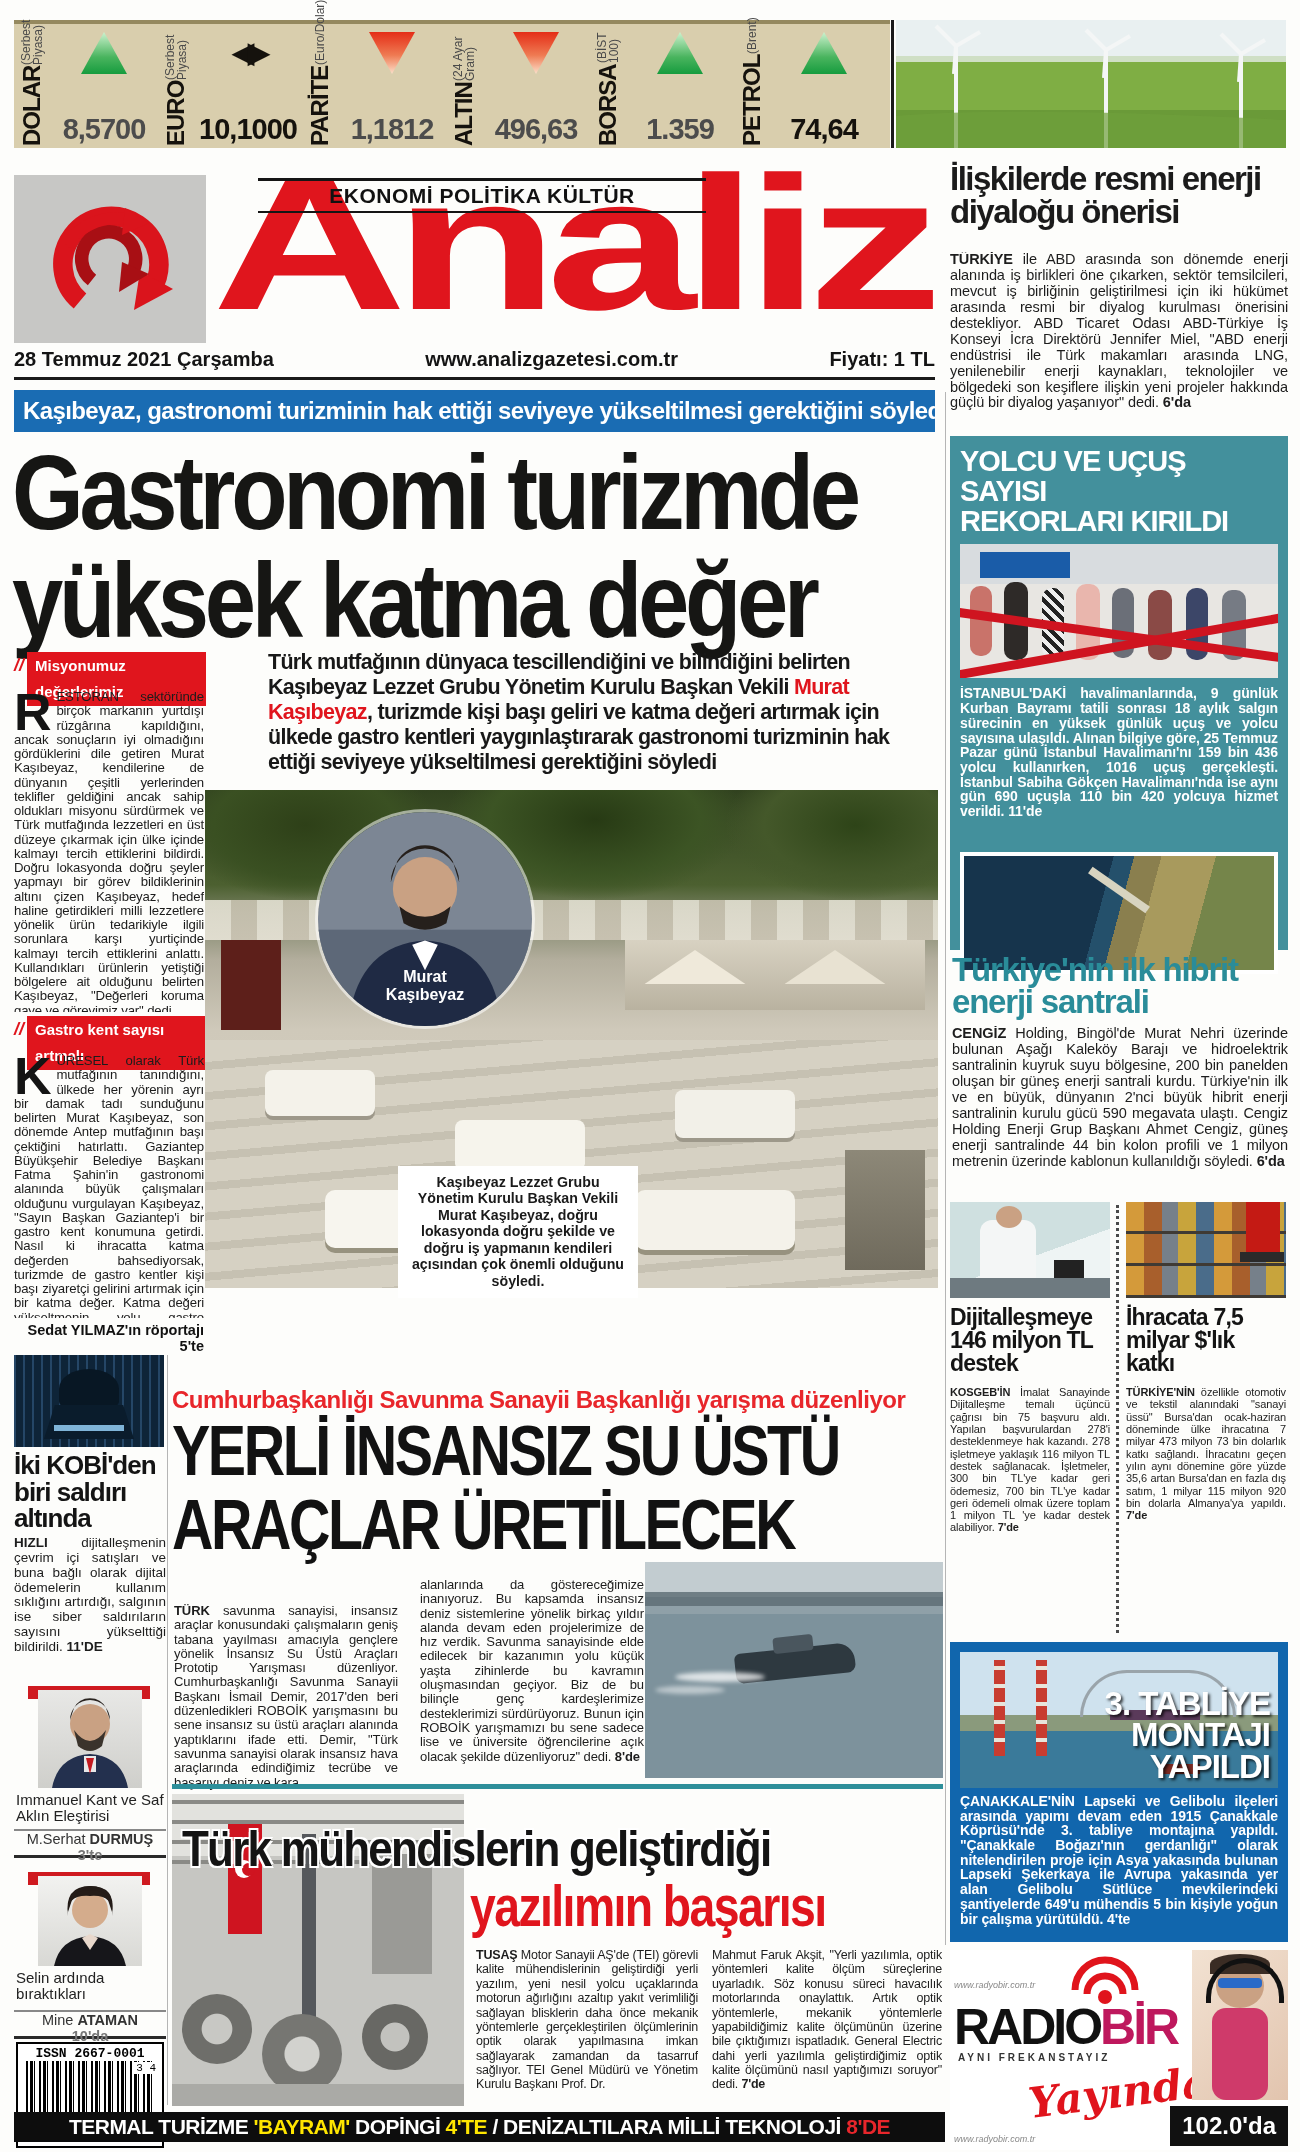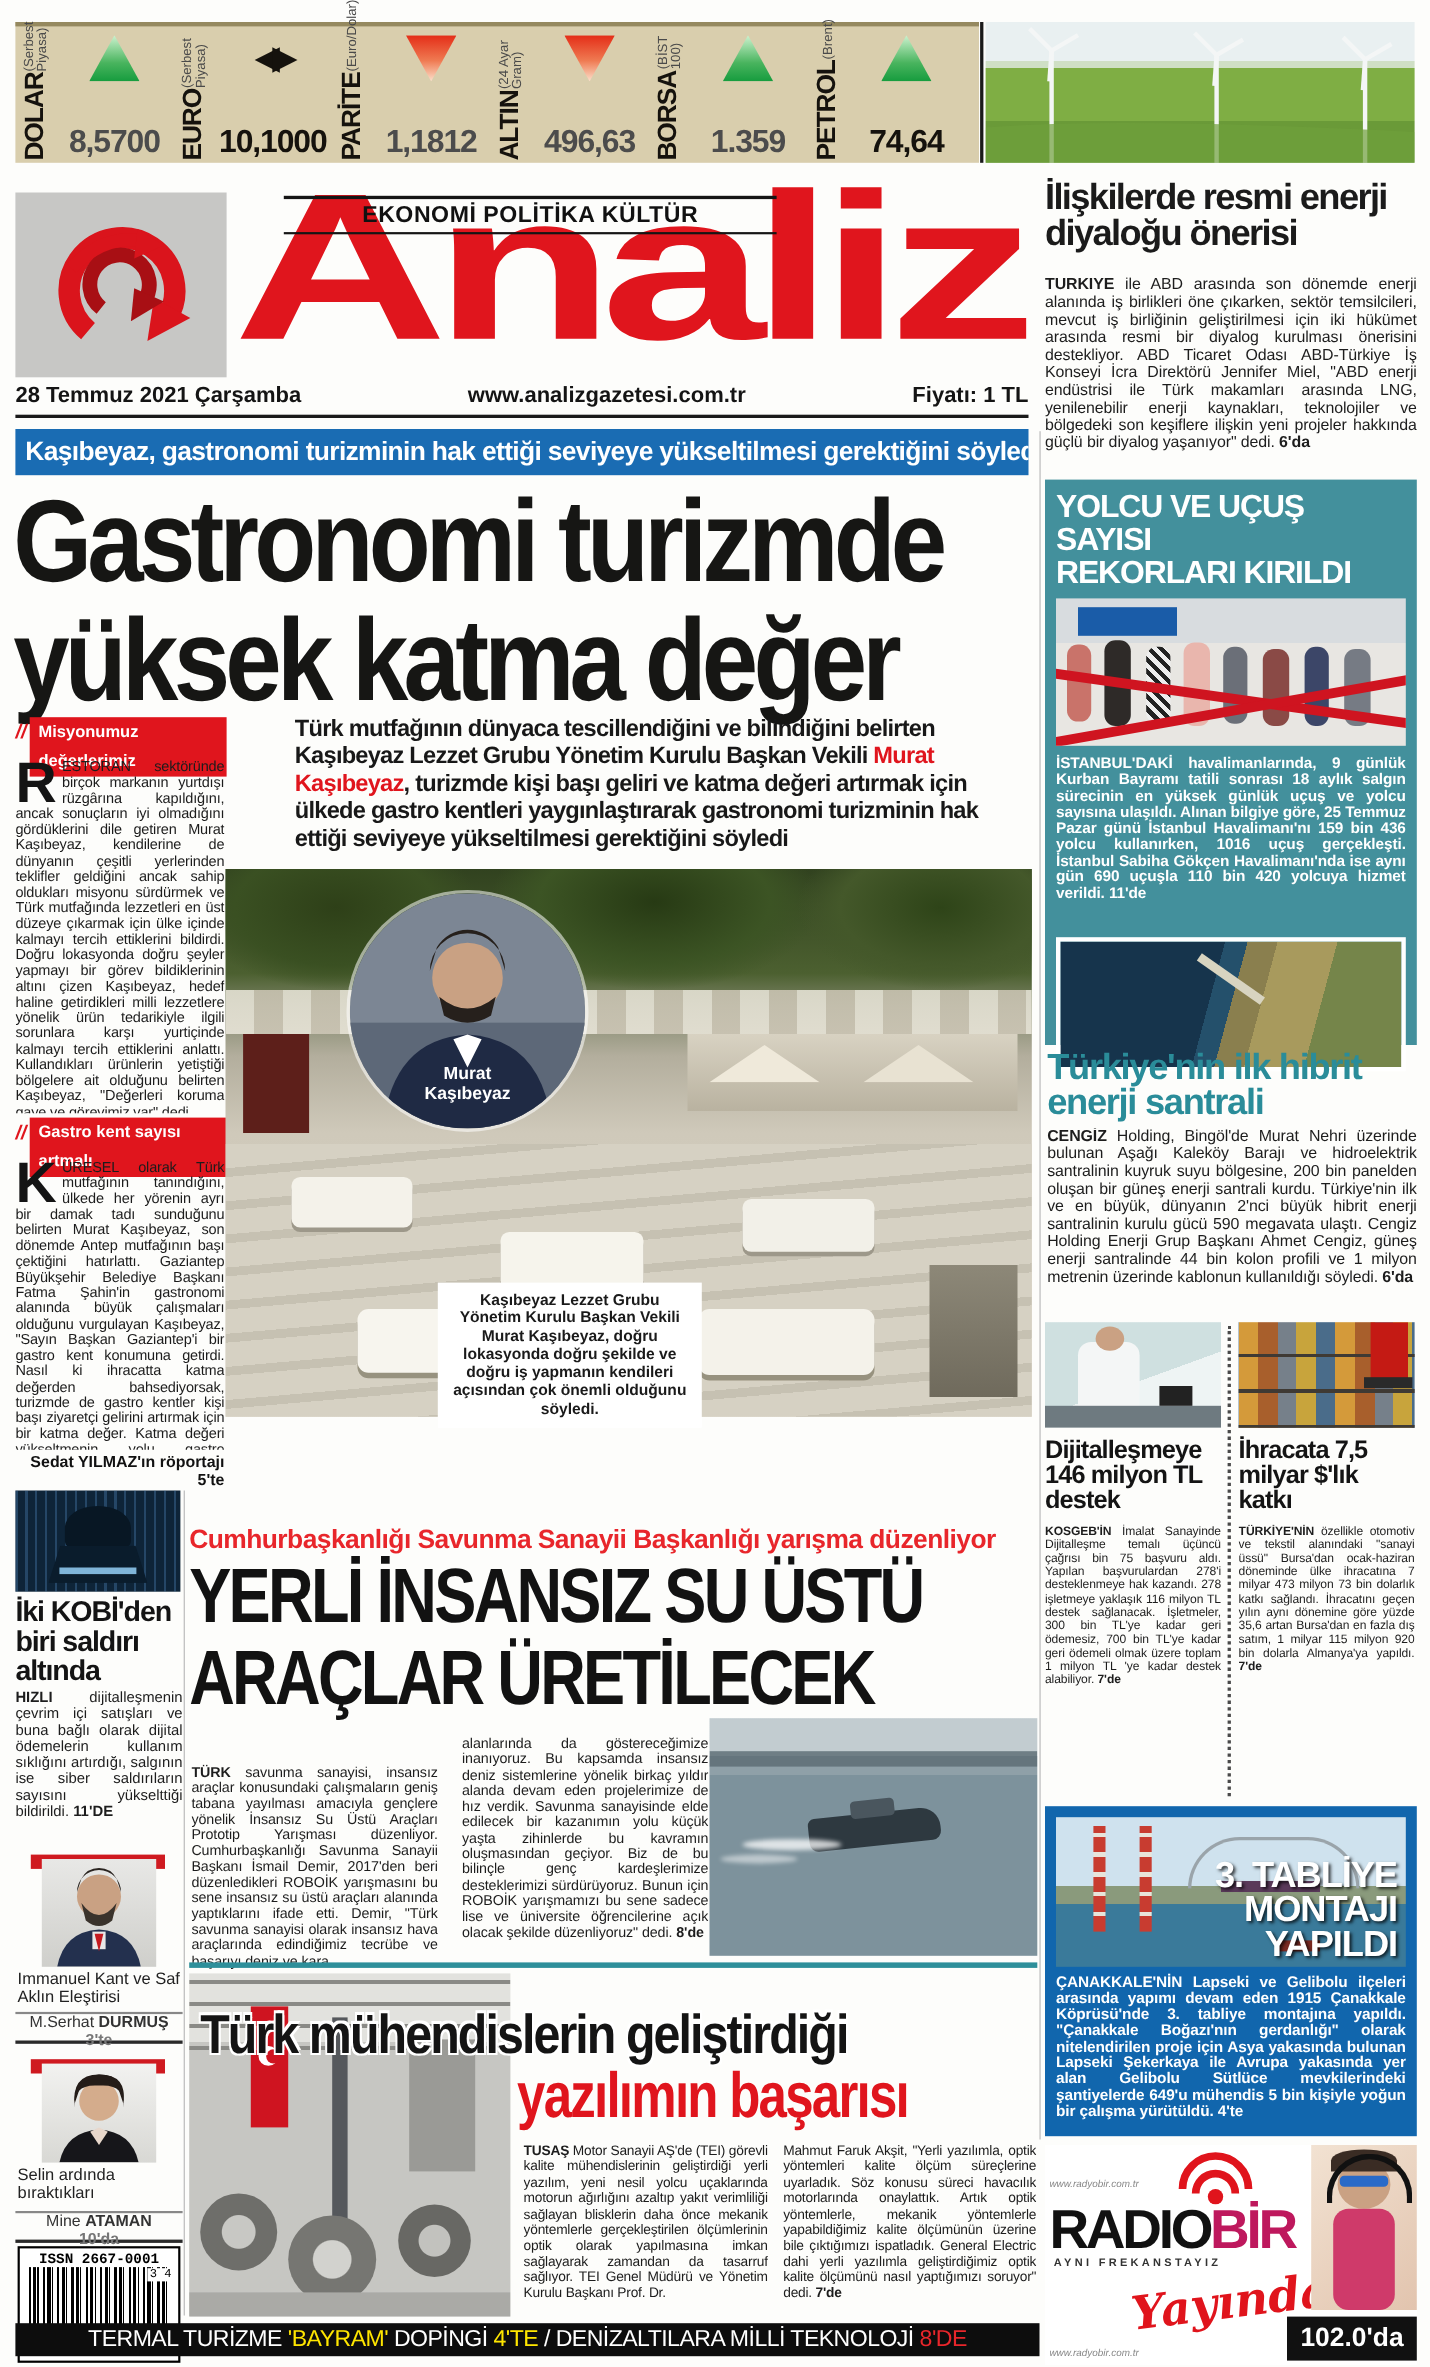--- a/index.html
+++ b/index.html
@@ -64,21 +64,21 @@
   .bars{height:56px;margin:0 8px;background:repeating-linear-gradient(90deg,#000 0 2px,#fff 2px 4px,#000 4px 7px,#fff 7px 8px,#000 8px 9px,#fff 9px 13px);}
   
   #defk{left:172px;top:1386px;width:772px;font-weight:bold;font-size:24px;letter-spacing:-0.5px;color:#e8262b;white-space:nowrap;}
   .defh{font-weight:bold;font-size:70px;line-height:70px;letter-spacing:-3px;color:#121212;white-space:nowrap;transform:scaleX(0.82);transform-origin:left top;}
   .dcol{font-size:13px;line-height:1.1;letter-spacing:-0.1px;text-align:justify;color:#1d1d1d;}
   #tealrule{left:172px;top:1784px;width:771px;height:5px;background:#2e8f9a;}
   #teih1{left:182px;top:1820px;font-weight:bold;font-size:50px;letter-spacing:-2px;color:#141414;white-space:nowrap;transform:scaleX(0.88);transform-origin:left top;text-shadow:-2px -2px 0 #fff,2px -2px 0 #fff,-2px 2px 0 #fff,2px 2px 0 #fff;z-index:4;}
   #teih2{left:470px;top:1872px;font-weight:bold;font-size:58px;letter-spacing:-2px;color:#e0151d;white-space:nowrap;transform:scaleX(0.8);transform-origin:left top;}
   .scol{font-size:12.5px;line-height:1.15;letter-spacing:-0.2px;text-align:justify;color:#1d1d1d;}
   
-  #strip{left:14px;top:2112px;width:931px;height:30px;background:#0d0d0d;color:#fff;font-weight:normal;font-size:21px;line-height:30px;text-align:center;letter-spacing:-0.5px;white-space:nowrap;}
+  #strip{left:14px;top:2112px;width:931px;height:30px;background:#0d0d0d;color:#fff;font-weight:bold;font-size:21px;line-height:30px;text-align:center;letter-spacing:-0.5px;white-space:nowrap;}
   .y{color:#ffe600;} .r{color:#e8262b;}
   
   #radioad{left:950px;top:1950px;width:338px;height:200px;background:#fff;}
   #radiobrand{position:absolute;left:4px;top:52px;font-weight:bold;font-size:50px;letter-spacing:-3px;line-height:1;}
   #yayinda{position:absolute;left:78px;top:118px;font-family:"DejaVu Serif",serif;font-style:italic;font-weight:bold;font-size:42px;color:#e0141c;transform:rotate(-7deg);}
   #freqbox{position:absolute;right:0;bottom:4px;background:#111;color:#fff;font-weight:bold;font-size:24px;padding:6px 12px;}
   .tinyurl{font-size:9px;color:#888;font-style:italic;}
   .vline{background:#b5b5b5;width:1px;}
 </style>
 </head>

